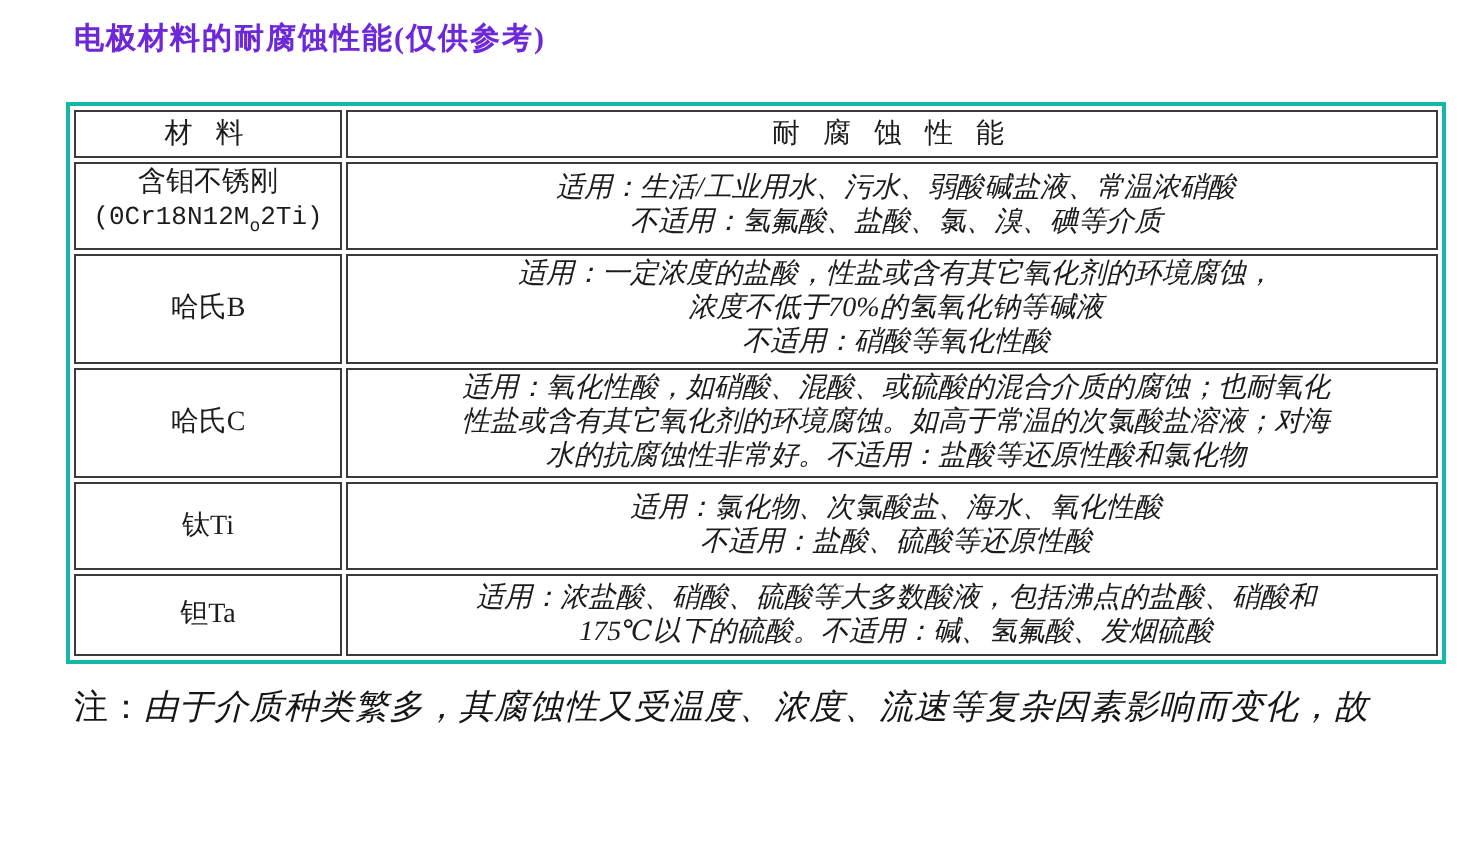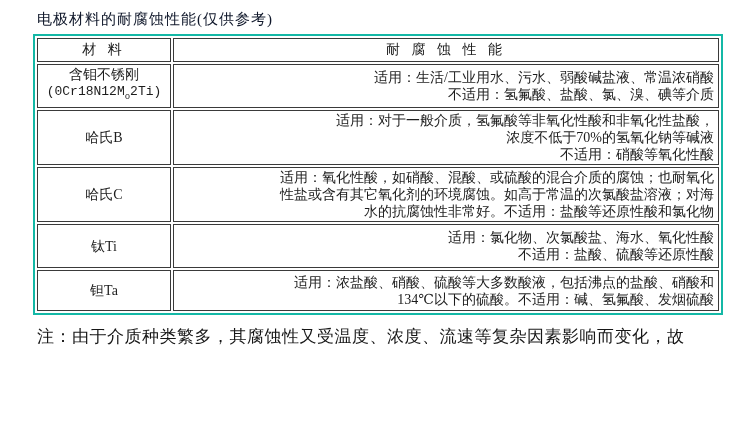--- a/index.html
+++ b/index.html
@@ -12,24 +12,24 @@
     height: 431px;
     font-family: "Liberation Serif", "DejaVu Serif", serif;
     color: #1c1c1c;
     overflow: hidden;
   }
   .page {
     padding: 8px 10px 0 33px;
   }
   .doc-title {
     font-size: 15px;
-    font-weight: normal;
+    font-weight: bold;
     letter-spacing: 1px;
-    margin: 2px 0 5px 4px;
-    color: #0f172a;
+    margin: 2px 0 22px 4px;
+    color: #6d28d9;
   }
   table.perf-table {
     border-collapse: separate;
     border-spacing: 2px;
     border: 2px solid #14b8a6;
     width: 690px;
     background: #ffffff;
     table-layout: fixed;
   }
   .perf-table th, .perf-table td {
@@ -45,43 +45,44 @@
     height: 20px;
     letter-spacing: 4px;
     font-size: 14px;
   }
   td.mat-cell {
     text-align: center;
     line-height: 17px;
     margin-left: 38px;
   }
   td.perf-cell {
-    text-align: right;
+    text-align: center;
     padding-left: 8px;
     line-height: 17px;
+    font-style: italic;
   }
   .perf-line { white-space: nowrap; }
   .mat-formula { font-size: 13px; letter-spacing: 0; font-family: Liberation Mono, monospace; }
   .mat-formula sub { font-size: 9px; }
   .h-r1 { height: 40px; }
   .h-r2 { height: 50px; }
   .h-r3 { height: 50px; }
   .h-r4 { height: 40px; }
   .h-r5 { height: 37px; }
   .h-r6 { height: 21px; }
   .note {
     display: flex;
     margin: 10px 0 0 4px;
     font-size: 17px;
     line-height: 24px;
     letter-spacing: 0.5px;
     color: #161616;
   }
   .note-label { flex: 0 0 auto; }
-  .note-lines { flex: 1 1 auto; }
+  .note-lines { flex: 1 1 auto; font-style: italic; }
   .note-line { white-space: nowrap; }
 </style>
 </head>
 <body>
 
 <div class="page">
 
   <div class="doc-title">电极材料的耐腐蚀性能(仅供参考)</div>
 
   <table class="perf-table">
@@ -104,21 +105,21 @@
         <div class="perf-line">适用：生活/工业用水、污水、弱酸碱盐液、常温浓硝酸</div>
         <div class="perf-line">不适用：氢氟酸、盐酸、氯、溴、碘等介质</div>
       </td>
     </tr>
 
     <tr>
       <td class="mat-cell h-r2">
         <div>哈氏B</div>
       </td>
       <td class="perf-cell h-r2">
-        <div class="perf-line">适用：对于一般介质，氢氟酸等非氧化性酸和非氧化性盐酸，</div>
+        <div class="perf-line">适用：一定浓度的盐酸，性盐或含有其它氧化剂的环境腐蚀，</div>
         <div class="perf-line">浓度不低于70%的氢氧化钠等碱液</div>
         <div class="perf-line">不适用：硝酸等氧化性酸</div>
       </td>
     </tr>
 
     <tr>
       <td class="mat-cell h-r3">
         <div>哈氏C</div>
       </td>
       <td class="perf-cell h-r3">
@@ -137,21 +138,21 @@
         <div class="perf-line">不适用：盐酸、硫酸等还原性酸</div>
       </td>
     </tr>
 
     <tr>
       <td class="mat-cell h-r5">
         <div>钽Ta</div>
       </td>
       <td class="perf-cell h-r5">
         <div class="perf-line">适用：浓盐酸、硝酸、硫酸等大多数酸液，包括沸点的盐酸、硝酸和</div>
-        <div class="perf-line">134℃以下的硫酸。不适用：碱、氢氟酸、发烟硫酸</div>
+        <div class="perf-line">175℃以下的硫酸。不适用：碱、氢氟酸、发烟硫酸</div>
       </td>
     </tr>
 
   </tbody>
     </table>
 
   <div class="note">
     <div class="note-label">注：</div>
     <div class="note-lines">
       <div class="note-line">由于介质种类繁多，其腐蚀性又受温度、浓度、流速等复杂因素影响而变化，故</div>

